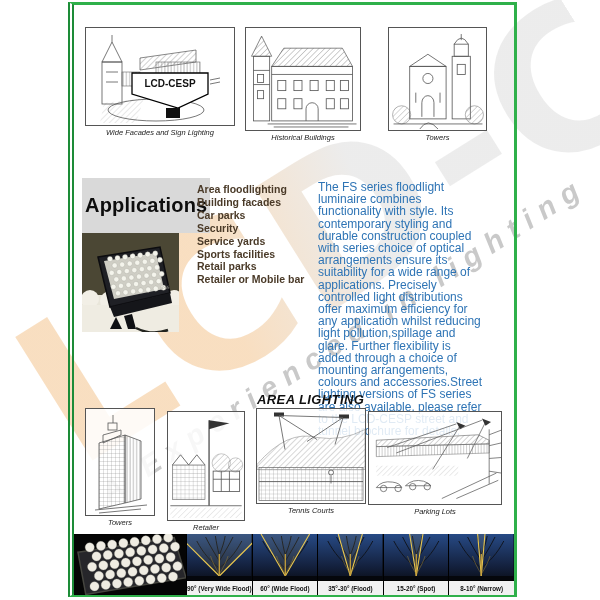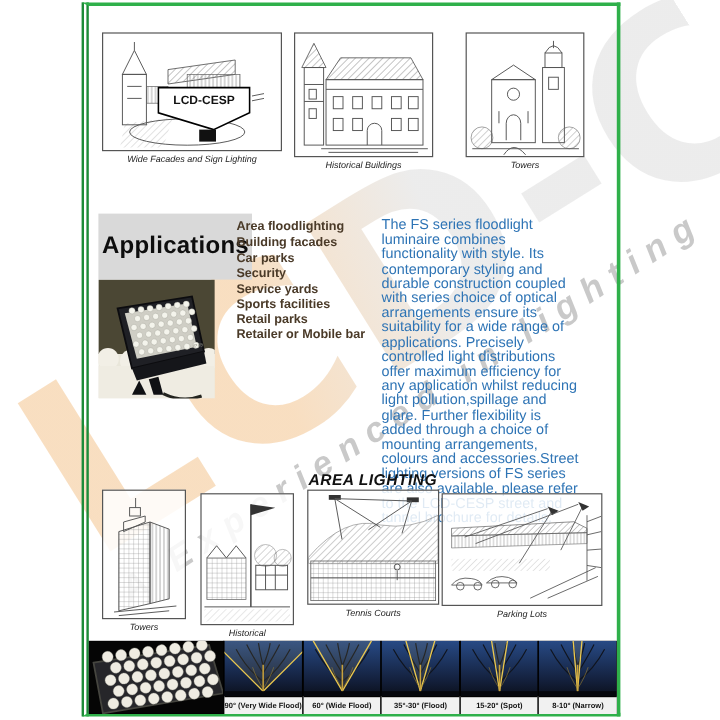--- a/index.html
+++ b/index.html
@@ -246,21 +246,21 @@
       <rect x="4" y="52" width="32" height="34" fill="url(#grid)" stroke="#666" stroke-width=".6"></rect>
       <circle cx="52" cy="50" r="9" fill="url(#hatch)" stroke="#666" stroke-width=".5" opacity=".7"></circle>
       <circle cx="66" cy="52" r="7" fill="url(#hatch)" stroke="#666" stroke-width=".5" opacity=".7"></circle>
       <rect class="sk" x="44" y="58" width="26" height="20"></rect>
       <line class="sk" x1="44" y1="66" x2="70" y2="66"></line>
       <line class="sk" x1="52" y1="58" x2="52" y2="78"></line>
       <line class="sk" x1="60" y1="58" x2="60" y2="78"></line>
       <line class="sk" x1="2" y1="92" x2="72" y2="92"></line>
       <polygon points="2,94 72,94 72,104 2,104" fill="url(#hatch)" opacity=".4"></polygon>
     </svg>
-    <figcaption>Historical</figcaption>
+    <figcaption>Retailer</figcaption>
   </figure>
 
   <figure class="sketch-fig" style="left:256px;top:408px;width:110px;">
     <svg class="sketch-box" viewBox="0 0 108 93" style="height:96px;">
       <path d="M0,55 Q30,20 60,28 Q85,32 108,20 L108,60 L0,60 Z" fill="url(#hatch)" opacity=".85" stroke="#666" stroke-width=".5"></path>
       <line class="sk" x1="28" y1="40" x2="22" y2="6"></line>
       <rect x="17" y="3" width="10" height="4" fill="#333"></rect>
       <line class="sk" x1="78" y1="35" x2="86" y2="8"></line>
       <rect x="82" y="5" width="10" height="4" fill="#333"></rect>
       <line class="sk" x1="22" y1="6" x2="86" y2="8"></line>

